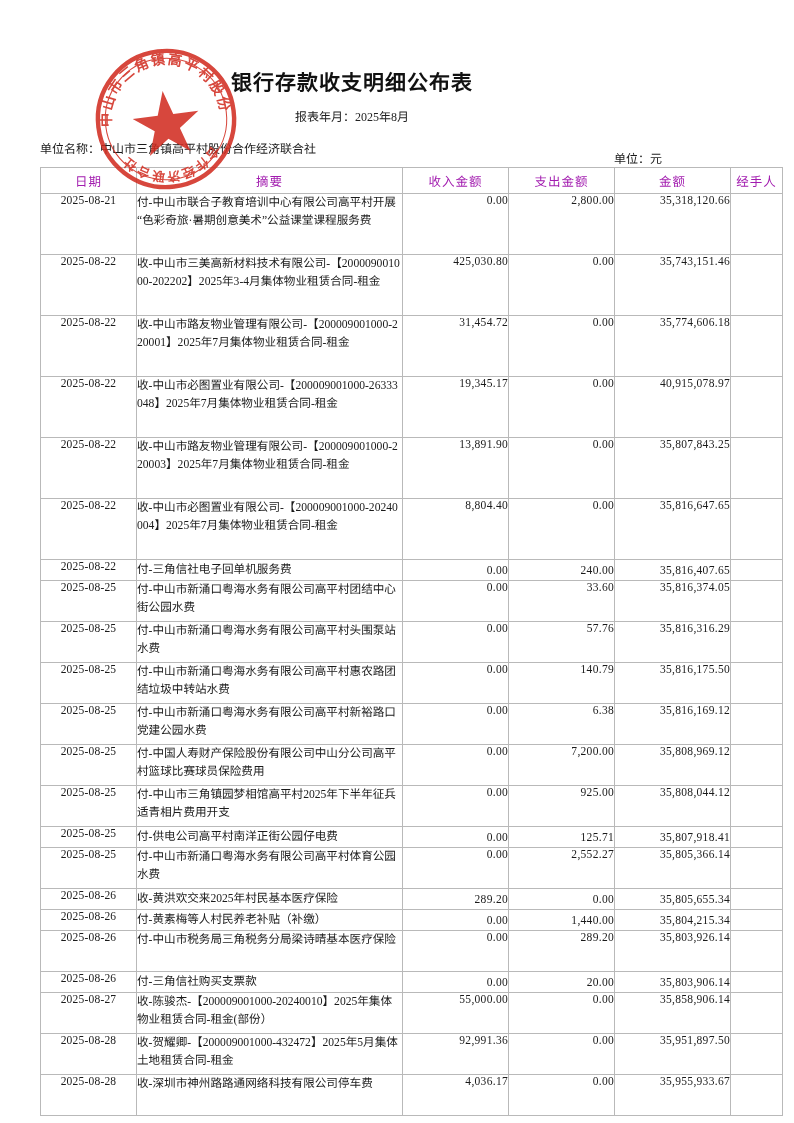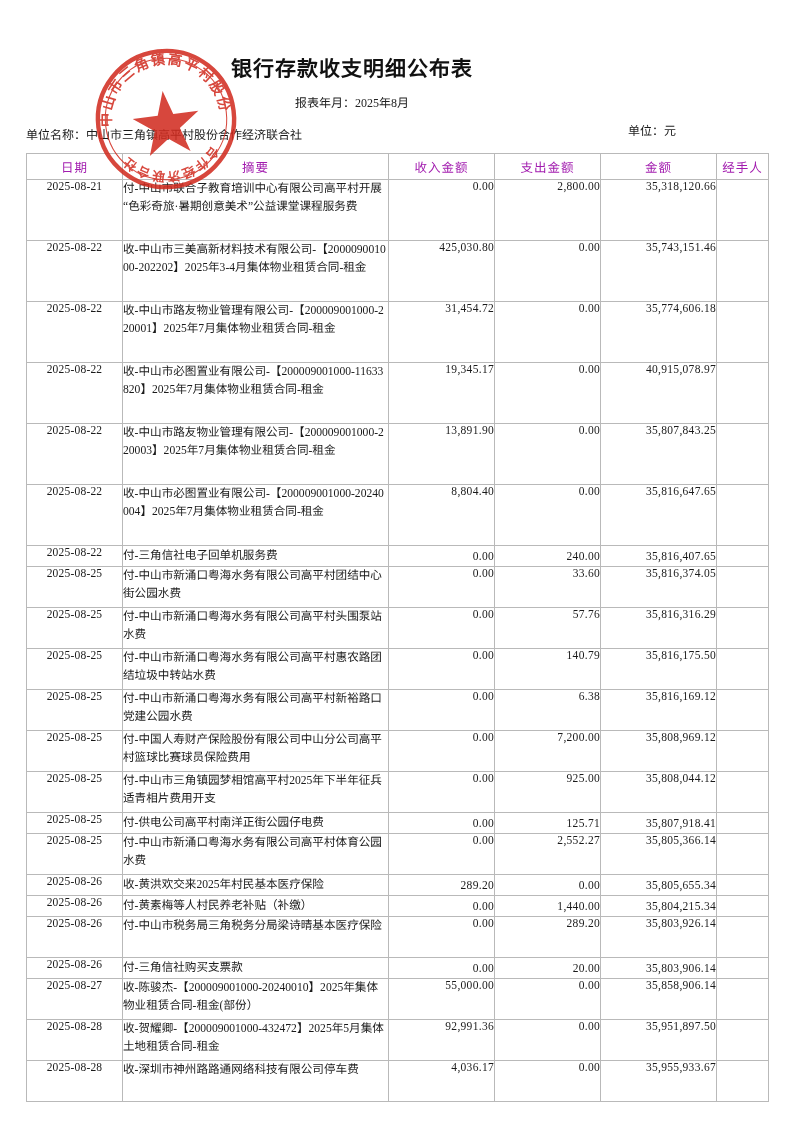--- a/index.html
+++ b/index.html
@@ -14,21 +14,21 @@
     font-family: "Liberation Serif", "DejaVu Serif", serif;
     color: #1a1a1a;
     overflow: hidden;
   }
 
   .page {
     position: relative;
     width: 704px;
     height: 1123px;
     box-sizing: border-box;
-    padding: 0;
+    padding: 14px;
   }
 
   
   .doc-title {
     text-align: center;
     font-family: "DejaVu Sans", "Liberation Sans", sans-serif;
     font-weight: bold;
     font-size: 21px;
     letter-spacing: 1px;
     margin: 0;
@@ -53,21 +53,21 @@
   }
   .meta-left {
     position: absolute;
     left: 0;
     top: 14px;
     white-space: nowrap;
   }
   .meta-right {
     position: absolute;
     right: 2px;
-    top: 10px;
+    top: 24px;
     white-space: nowrap;
   }
 
   
   .seal {
     position: absolute;
     left: 92px;
     top: 45px;
     width: 148px;
     height: 148px;
@@ -215,21 +215,21 @@
           <tr class="r3">
             <td class="date">2025-08-22</td>
             <td class="summary">收-中山市路友物业管理有限公司-【200009001000-220001】2025年7月集体物业租赁合同-租金</td>
             <td class="num">31,454.72</td>
             <td class="num">0.00</td>
             <td class="num">35,774,606.18</td>
             <td class="oper"></td>
           </tr>
           <tr class="r3">
             <td class="date">2025-08-22</td>
-            <td class="summary">收-中山市必图置业有限公司-【200009001000-11633820】2025年7月集体物业租赁合同-租金</td>
+            <td class="summary">收-中山市必图置业有限公司-【200009001000-26333048】2025年7月集体物业租赁合同-租金</td>
             <td class="num">19,345.17</td>
             <td class="num">0.00</td>
             <td class="num">40,915,078.97</td>
             <td class="oper"></td>
           </tr>
           <tr class="r3">
             <td class="date">2025-08-22</td>
             <td class="summary">收-中山市路友物业管理有限公司-【200009001000-220003】2025年7月集体物业租赁合同-租金</td>
             <td class="num">13,891.90</td>
             <td class="num">0.00</td>

